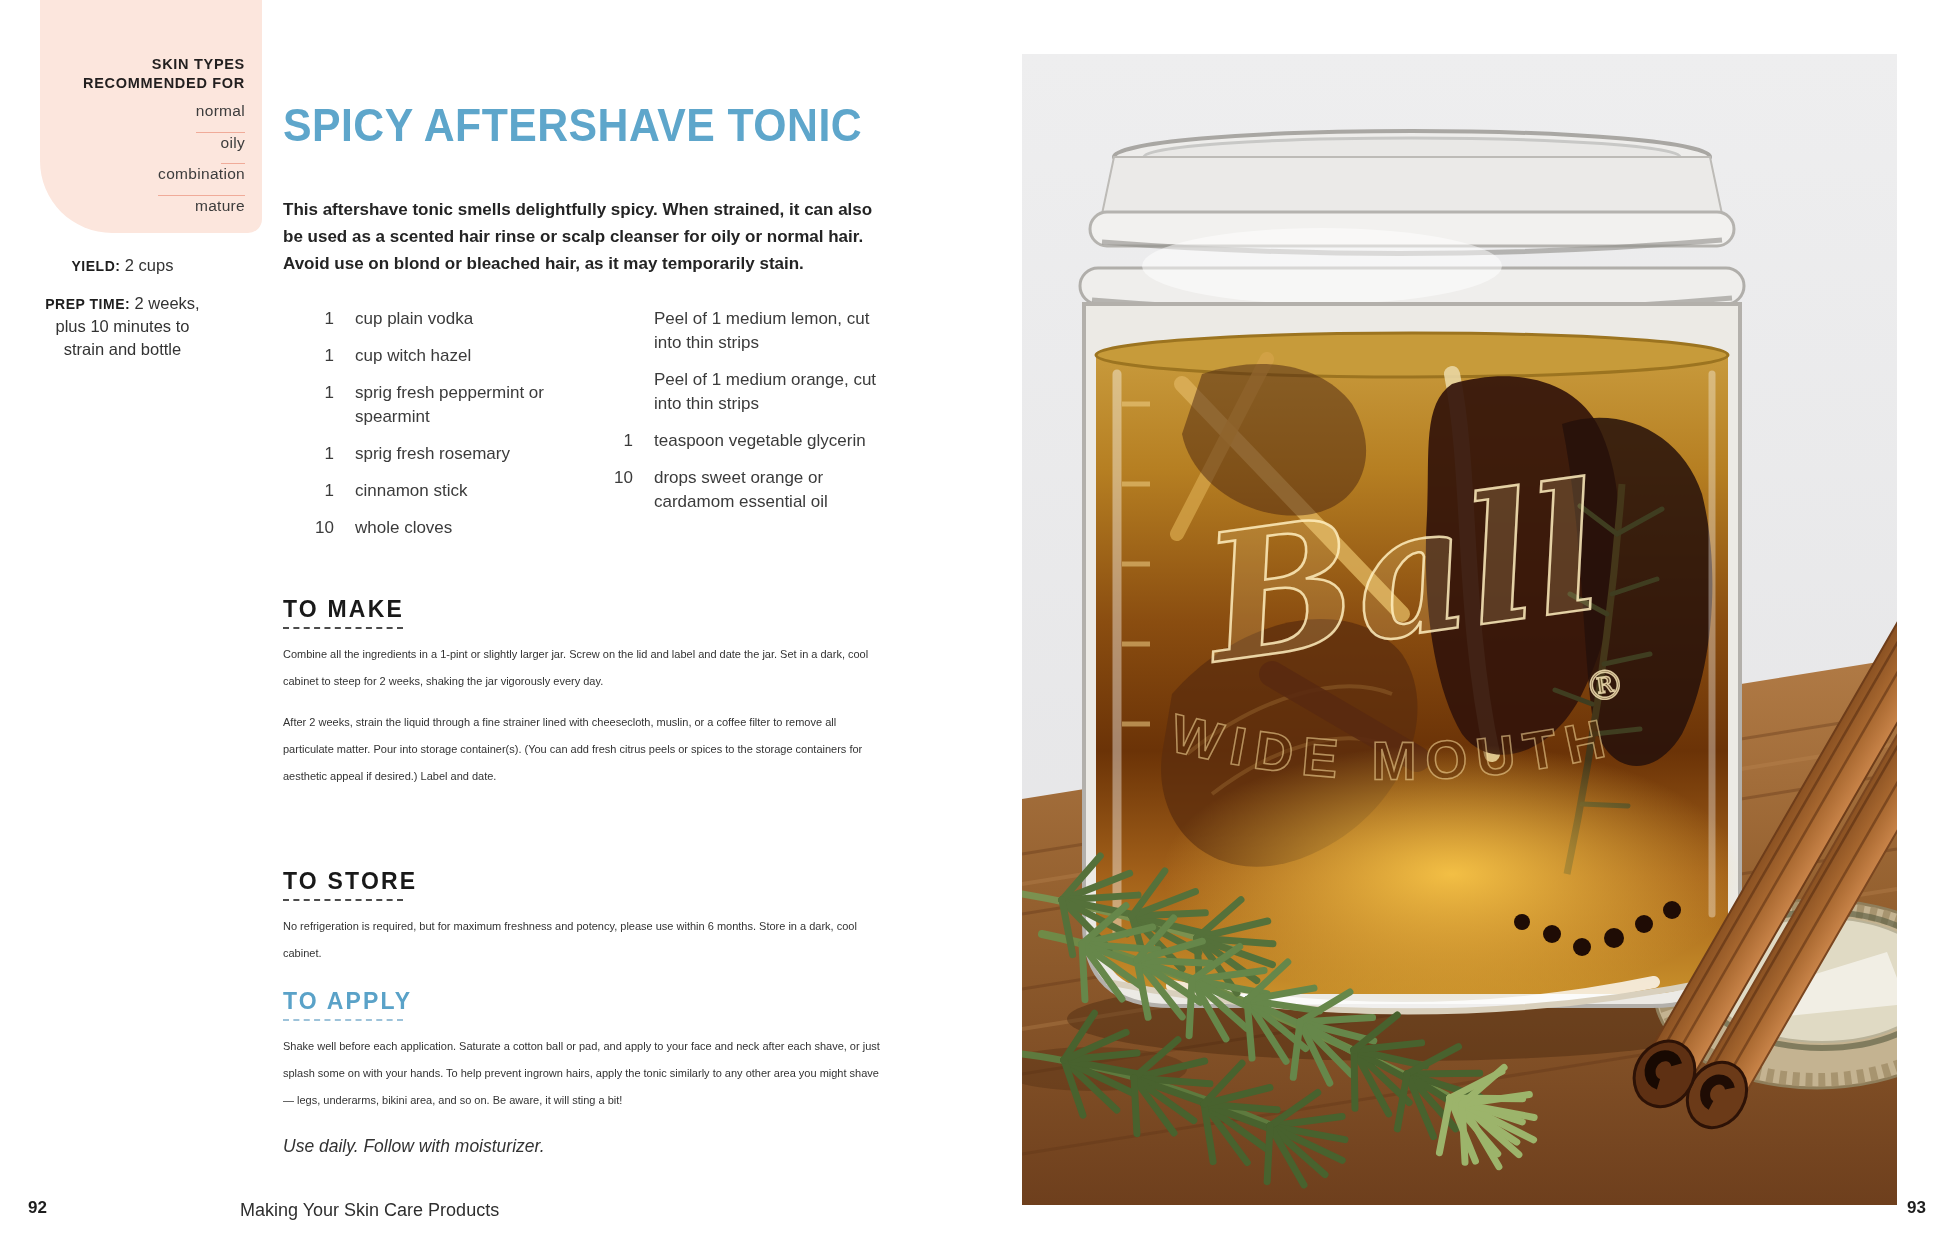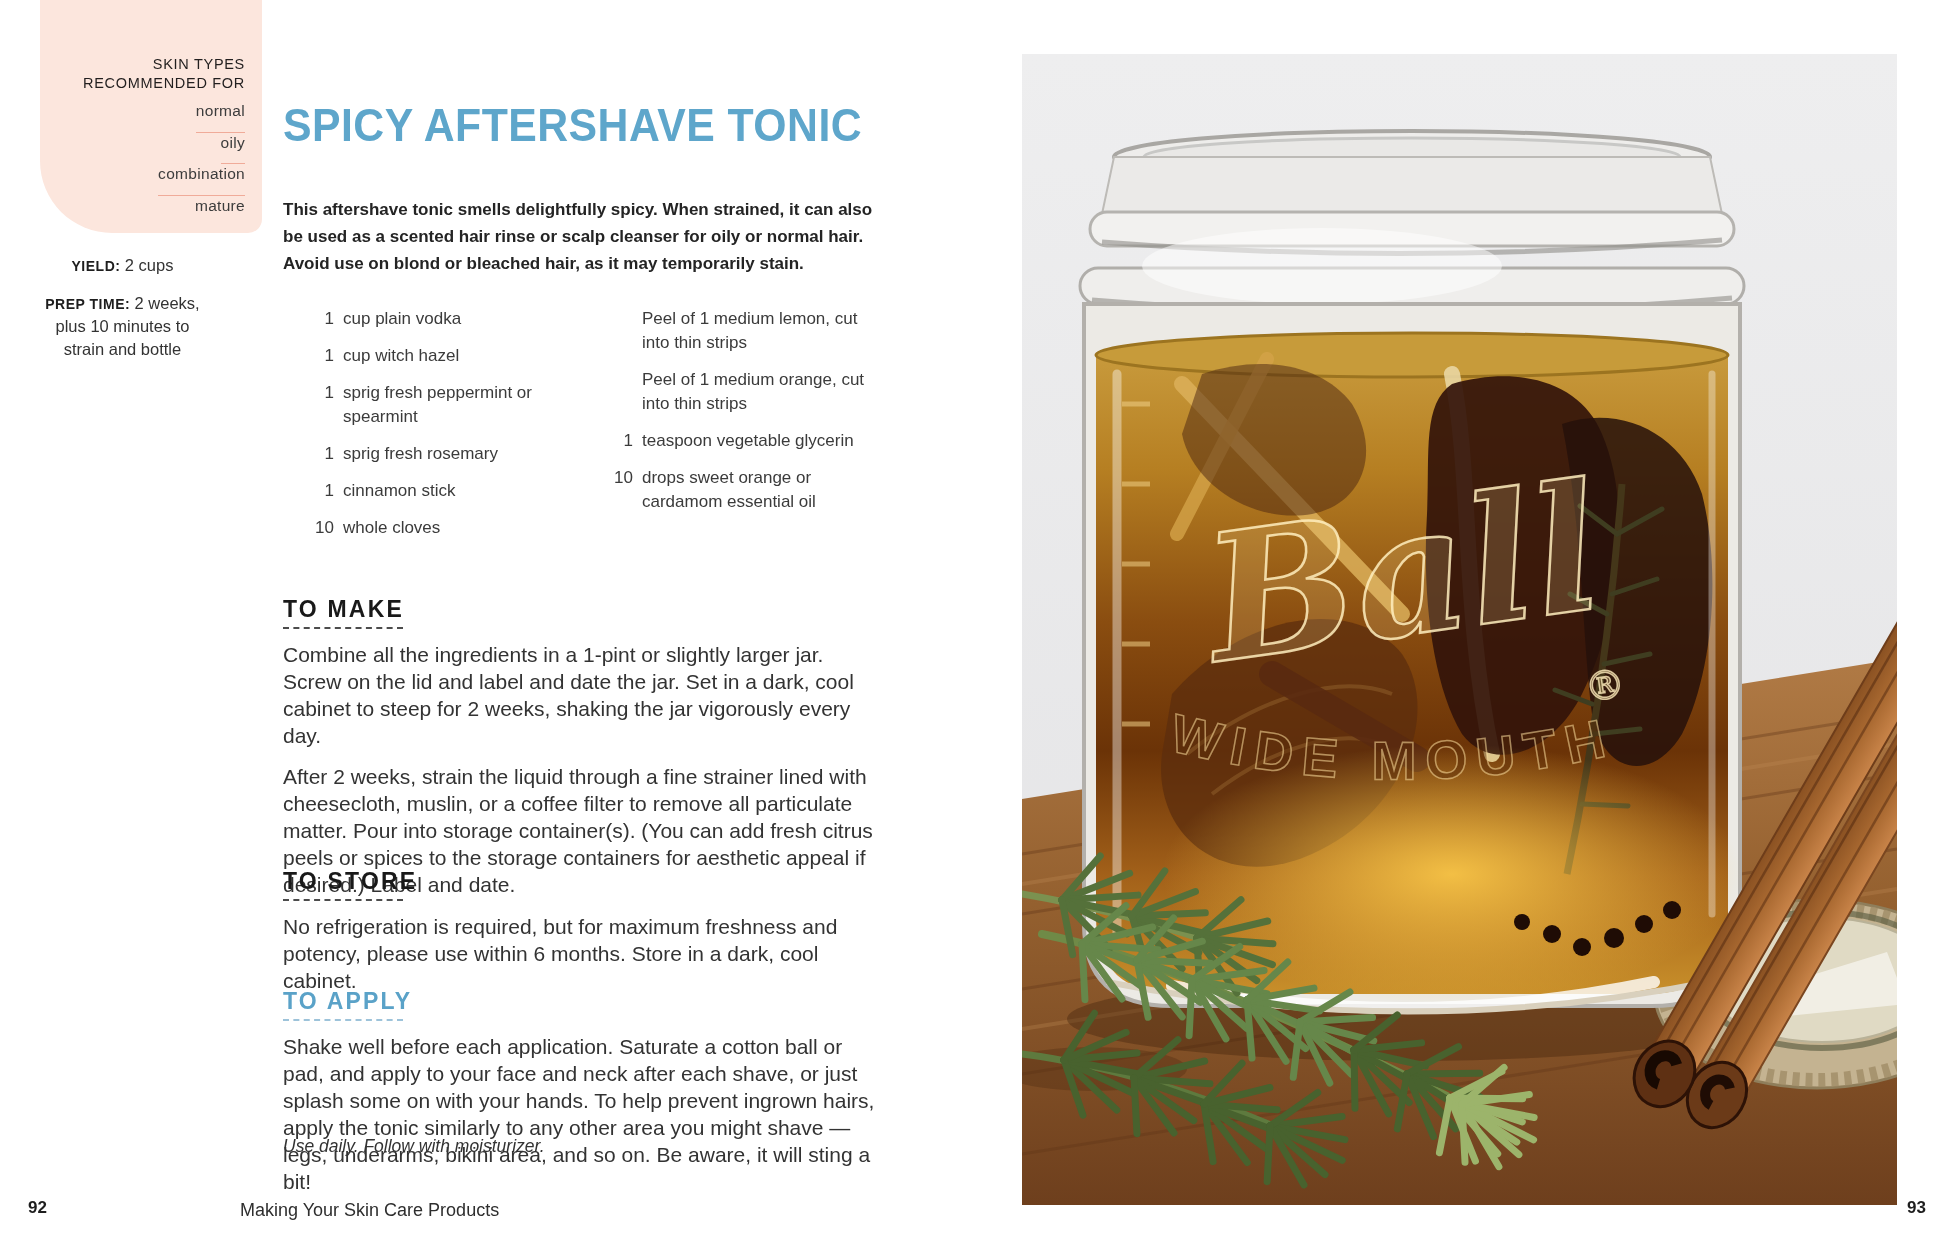--- a/index.html
+++ b/index.html
@@ -3,21 +3,21 @@
 <meta charset="utf-8">
 <style>
   html,body{margin:0;padding:0;background:#ffffff;}
   .page{position:relative;width:1946px;height:1251px;background:#ffffff;overflow:hidden;
         font-family:"Liberation Sans", sans-serif;color:#2e2e2e;}
 
   
   .sidebar-box{position:absolute;left:40px;top:0;width:222px;height:233px;
     background:#fce6dd;border-radius:0 0 14px 72px;box-sizing:border-box;
     padding:55px 17px 0 0;text-align:right;}
-  .sb-head{font-weight:normal;font-size:14.5px;letter-spacing:.7px;line-height:19px;color:#221f1f;}
+  .sb-head{font-weight:bold;font-size:14.5px;letter-spacing:.7px;line-height:19px;color:#221f1f;}
   .skin-types{margin-top:8px;}
   .skin-type{line-height:20.5px;font-size:15.5px;color:#3c3c3c;letter-spacing:.3px;}
   .skin-type span{display:inline-block;padding-bottom:10px;}
   .skin-types .skin-type:nth-child(-n+3) span{border-bottom:1.6px solid #f0ab99;}
 
   .meta{position:absolute;left:0;top:254px;width:245px;text-align:center;}
   .meta-label{font-weight:bold;font-size:14px;letter-spacing:.5px;color:#1e1e1e;}
   .meta-value{font-size:16.5px;color:#333;}
   .meta-line{line-height:22px;}
   .prep-block{margin-top:15px;}
@@ -29,31 +29,31 @@
     letter-spacing:.5px;white-space:nowrap;transform:scaleX(.93);transform-origin:left top;line-height:1;}
   .intro{position:absolute;top:196px;left:0;}
   .intro-line{font-weight:bold;font-size:17px;color:#242424;line-height:27px;white-space:nowrap;}
 
   .ingredients{position:absolute;top:307px;left:0;display:flex;}
   .col-left{width:310px;flex:none;}
   .col-right{width:290px;flex:none;}
   .ing-row{display:flex;margin-bottom:13px;line-height:24px;font-size:17px;color:#3b3b3b;}
   .col-left .ing-qty{width:51px;text-align:right;flex:none;}
   .col-right .ing-qty{width:40px;text-align:right;flex:none;}
-  .ing-text{margin-left:9px;}
+  .ing-text{margin-left:21px;}
   .col-left .ing-text{width:190px;}
   .col-right .ing-text{width:235px;}
 
   .section{position:absolute;left:0;width:600px;}
   .sec-1{top:552px;} .sec-2{top:824px;} .sec-3{top:944px;}
   .sec-head{font-size:23px;font-weight:bold;letter-spacing:2.2px;color:#191919;line-height:26px;margin-top:44px;}
   .sec-3 .sec-head{color:#5aa2c8;}
   .sec-dashes{width:120px;border-top:2.5px dashed #4c4c4c;margin-top:5px;}
   .sec-3 .sec-dashes{border-color:#9dc3da;}
-  .para{font-size:21px;line-height:27px;color:#333;margin:12px 0 14px 0;}
+  .para{font-size:11px;line-height:27px;color:#333;margin:12px 0 14px 0;}
   .note{position:absolute;left:0;top:1136px;font-size:17.5px;font-style:italic;color:#333;}
 
   
   .pg-num{position:absolute;top:1198px;font-weight:bold;font-size:17px;color:#1e1e1e;}
   .pg-left{left:28px;} .pg-right{right:20px;text-align:right;}
   .footer-center{position:absolute;left:240px;top:1200px;font-size:18px;color:#2e2e2e;}
 
   
   .photo{position:absolute;left:1022px;top:54px;width:875px;height:1151px;overflow:hidden;}
   .photo svg{display:block;}

